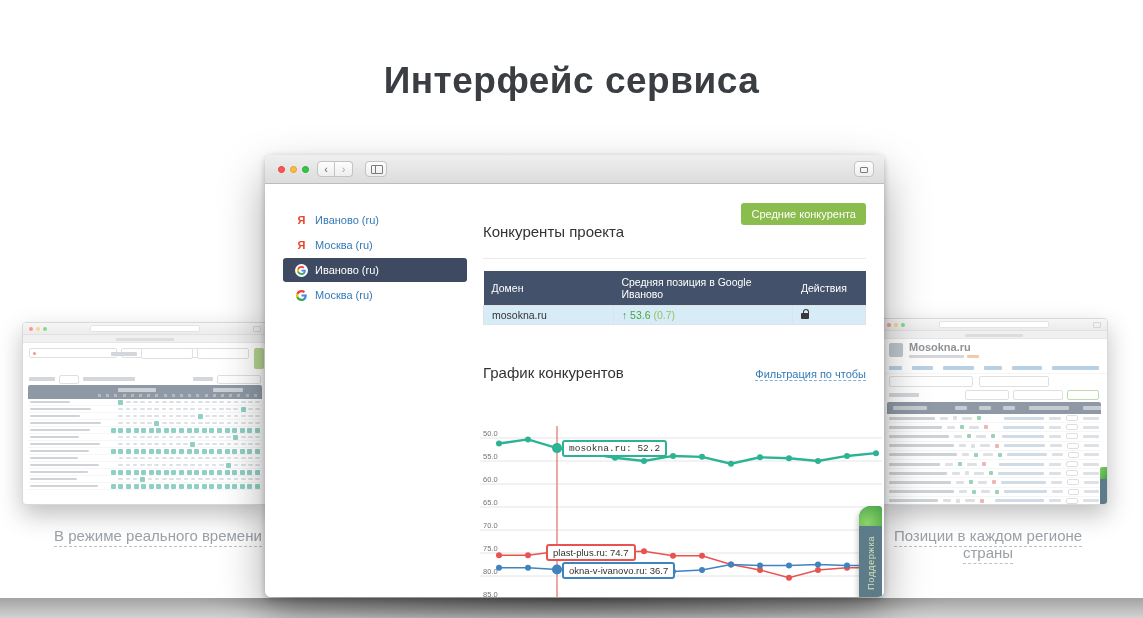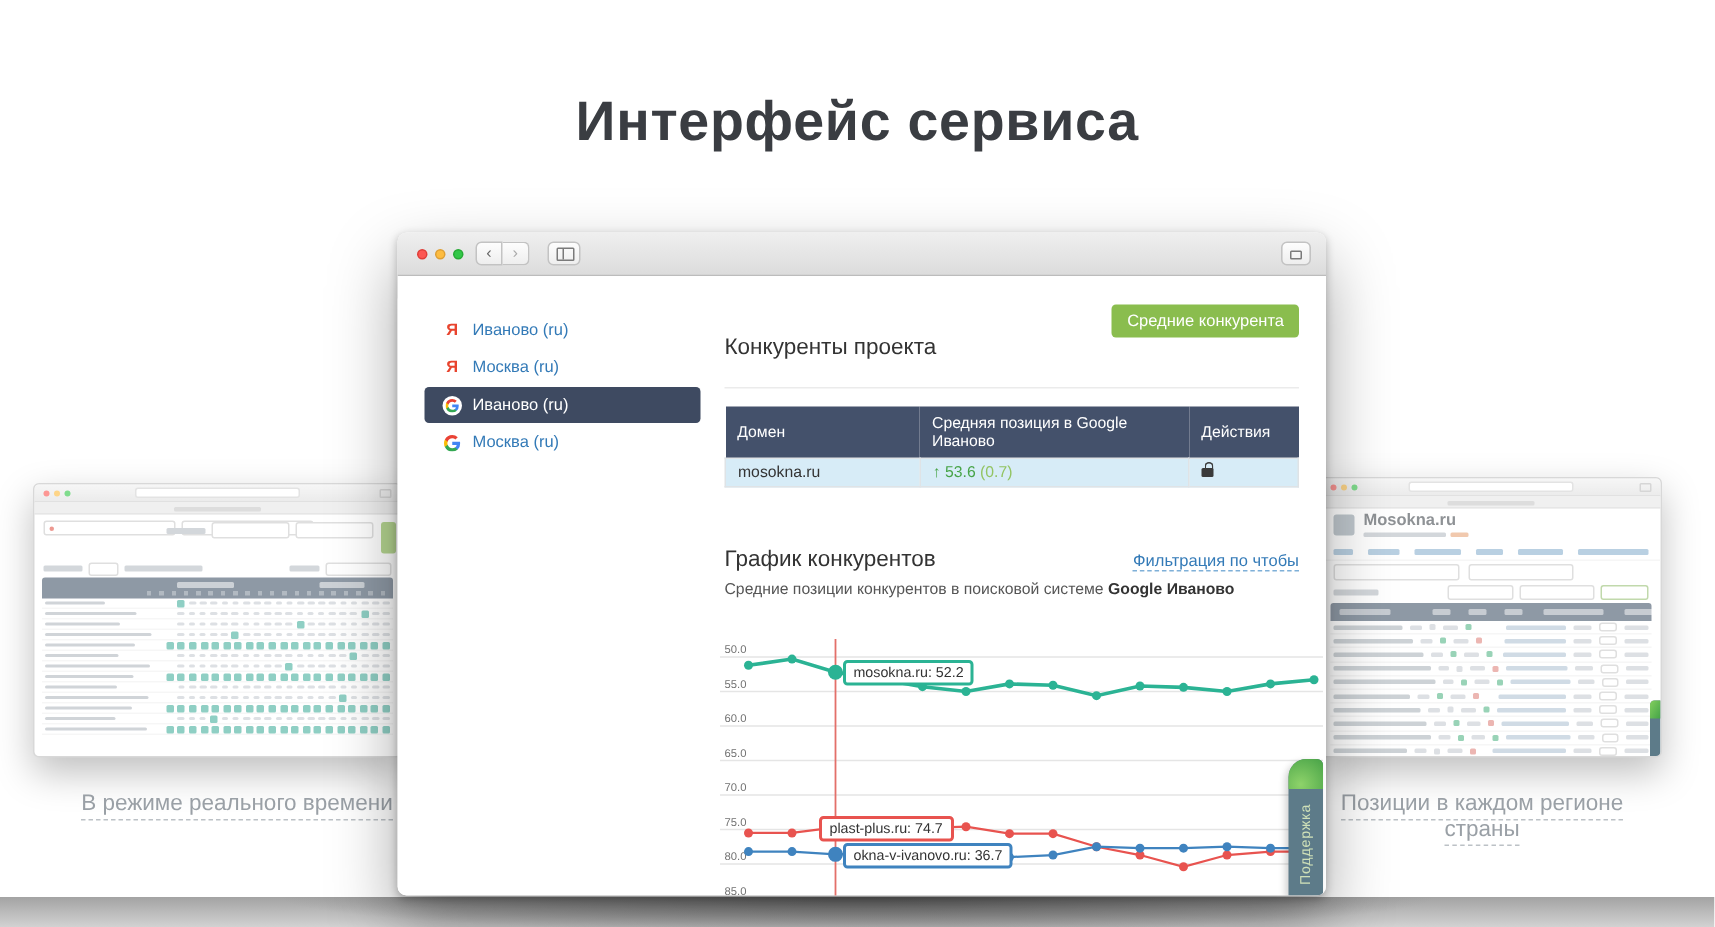--- a/index.html
+++ b/index.html
@@ -766,23 +766,20 @@
             <span class="pos-up">↑ 53.6</span>
             <span class="pos-delta">(0.7)</span>
           </td>
           <td><span class="lock"></span></td>
         </tr>
       </tbody>
     </table>
 
     <h2 class="sec-title" id="chart-title">График конкурентов</h2>
     <span class="filter-link">Фильтрация по чтобы</span>
-    <p class="chart-sub">
-      <span>Средние позиции конкурентов в поисковой системе </span><b>Google Иваново</b>
-    </p>
 
     <div class="chart-wrap">
       <svg id="chart-svg" width="406" height="173" viewBox="0 0 406 173">
           <line x1="2" y1="12" x2="404" y2="12" stroke="#e5e5e5" stroke-width="1"></line>
           <text x="5" y="9.5" font-size="7.5" fill="#737373" font-family="Liberation Sans, sans-serif">50.0</text>
           <line x1="2" y1="35" x2="404" y2="35" stroke="#e5e5e5" stroke-width="1"></line>
           <text x="5" y="32.5" font-size="7.5" fill="#737373" font-family="Liberation Sans, sans-serif">55.0</text>
           <line x1="2" y1="58" x2="404" y2="58" stroke="#e5e5e5" stroke-width="1"></line>
           <text x="5" y="55.5" font-size="7.5" fill="#737373" font-family="Liberation Sans, sans-serif">60.0</text>
           <line x1="2" y1="81" x2="404" y2="81" stroke="#e5e5e5" stroke-width="1"></line>
@@ -835,21 +832,21 @@
           <circle cx="166" cy="143.1" r="3" fill="#3f83bf"></circle>
           <circle cx="195" cy="145.39999999999998" r="3" fill="#3f83bf"></circle>
           <circle cx="224" cy="144.02" r="3" fill="#3f83bf"></circle>
           <circle cx="253" cy="138.5" r="3" fill="#3f83bf"></circle>
           <circle cx="282" cy="139.42000000000002" r="3" fill="#3f83bf"></circle>
           <circle cx="311" cy="139.42000000000002" r="3" fill="#3f83bf"></circle>
           <circle cx="340" cy="138.5" r="3" fill="#3f83bf"></circle>
           <circle cx="369" cy="139.42000000000002" r="3" fill="#3f83bf"></circle>
           <circle cx="398" cy="139.42000000000002" r="3" fill="#3f83bf"></circle>
         </svg>
-      <div class="tooltip" id="tt0" style="left: 84px; top: 14.12px; border-color: rgb(43, 179, 148);">mosokna.ru: 52.2</div>
+      <div class="tooltip" id="tt0" style="left: 84px; top: 14.12px; border-color: rgb(43, 179, 148); font-family: Liberation Mono, monospace;">mosokna.ru: 52.2</div>
       <div class="tooltip" id="tt1" style="left: 68px; top: 117.62px; border-color: rgb(232, 83, 79);">plast-plus.ru: 74.7</div>
       <div class="tooltip" id="tt2" style="left: 84px; top: 135.56px; border-color: rgb(63, 131, 191);">okna-v-ivanovo.ru: 36.7</div>
     </div>
 
     <div class="support-tab">
       <span class="support-cap"></span>
       <span class="support-label">Поддержка</span>
     </div>
   </div>
 </div>

